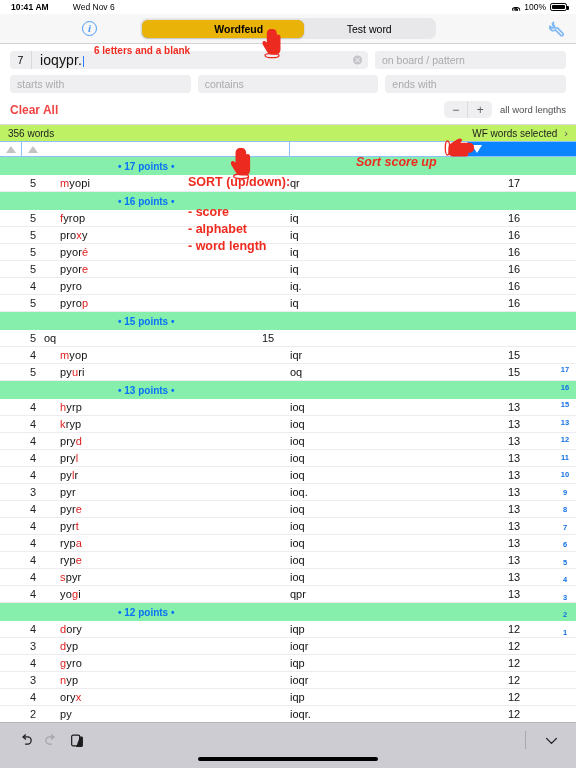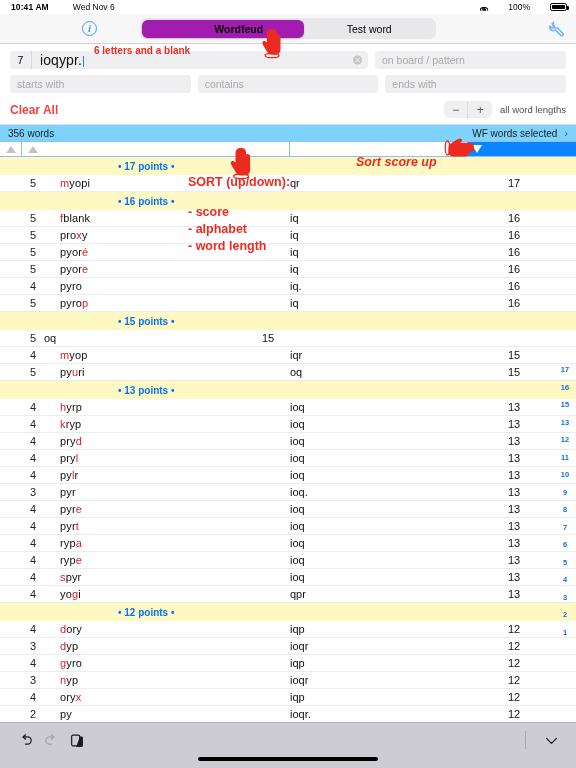--- a/index.html
+++ b/index.html
@@ -17,21 +17,21 @@
   .statusbar{
     height: 14px; width:100%;
     display:flex; align-items:center;
     padding: 0 9px 0 11px;
     font-size: 8.5px; color:#000;
     background:#fff;
     position:relative;
   }
   .sb-time{ font-weight:600; letter-spacing:.1px; }
   .sb-date{ margin-left:24px; font-weight:400; }
-  .sb-right{ margin-left:auto; display:flex; align-items:center; gap:20px; }
+  .sb-right{ margin-left:auto; display:flex; align-items:center; gap:4px; }
   .wifi-glyph{ display:inline-block; width:9px; height:8px; position:relative; }
   .wifi-glyph i{
     position:absolute; left:50%; bottom:0;
     border:1.1px solid #000; border-bottom:none;
     border-radius:50% 50% 0 0 / 100% 100% 0 0;
     transform:translateX(-50%);
   }
   .wifi-glyph i:nth-child(1){ width:9px; height:4.5px; }
   .wifi-glyph i:nth-child(2){ width:5.5px; height:3px; }
   .wifi-glyph i:nth-child(3){ width:2px;height:2px;border-radius:50%;background:#000;border:none;bottom:0;}
@@ -60,21 +60,21 @@
   .segmented{
     position:absolute; left:140px; width:296px;
     height:21px;
     background:#e8e8ea; border-radius:7px;
     display:flex; padding:1.5px;
   }
   .seg{
     flex:1; display:flex;align-items:center;justify-content:center;
     font-size:10.5px; color:#000; border-radius:6px; cursor:pointer;
   }
-  .seg.active{ background:#a21caf; font-weight:600; box-shadow:0 0 1px rgba(0,0,0,.22),0 1px 2px rgba(0,0,0,.16);padding-left:32px; }
+  .seg.active{ background:#eab308; font-weight:600; box-shadow:0 0 1px rgba(0,0,0,.22),0 1px 2px rgba(0,0,0,.16);padding-left:32px; }
   .wrench{ margin-left:auto; width:18px;height:18px; cursor:pointer; }
 
   
   .filters{ background:#fff; padding: 7px 10px 0 10px; }
   .frow{ display:flex; gap:7px; margin-bottom:6px; }
   .field{
     height:18px; background:#efeff1; border-radius:4px;
     display:flex; align-items:center; padding:0 7px;
     font-size:10.5px; color:#aaa9ae; position:relative;
   }
@@ -100,21 +100,21 @@
     display:flex; background:#efeff1; border-radius:5px; height:17px; width:48px;
     overflow:hidden;
   }
   .stepper div{ flex:1; display:flex;align-items:center;justify-content:center;
     font-size:12px;color:#59595e; cursor:pointer;}
   .stepper div:first-child{ border-right:1px solid #dcdce0; }
   .len-label{ font-size:9.5px; color:#4d4d52; margin-left:8px; }
 
   
   .countbar{
-    height:17px; background:#7dd3fc; border-top:1px solid #dcdce0;
+    height:17px; background:#bef264; border-top:1px solid #dcdce0;
     display:flex; align-items:center; padding:0 8px;
     font-size:10px; color:#1c1c1e;
   }
   .countbar .right{ margin-left:auto; display:flex;align-items:center;gap:7px;cursor:pointer;}
   .chev-r{ font-size:11px; color:#5a5a5f; }
 
   
   .sorthead{
     height:16px; display:flex; border-top:1px solid #8fbff7; border-bottom:1px solid #8fbff7;
     background:#fff;
@@ -123,21 +123,21 @@
   .sh.c1{ width:22px; justify-content:center; }
   .sh.c2{ width:268px; padding-left:6px; }
   .sh.c3{ width:178px; }
   .sh.c4{ flex:1; background:#0a84ff; justify-content:flex-start; padding-left:4px; border-right:none;}
   .tri-up{ width:0;height:0;border-left:5px solid transparent;border-right:5px solid transparent;border-bottom:7px solid #c3c3c6; }
   .tri-dn-w{ width:0;height:0;border-left:5.5px solid transparent;border-right:5.5px solid transparent;border-top:8px solid #fff; }
 
   
   .listwrap{ position:relative; height:589px; overflow:hidden; background:#fff; }
   .grp{
-    height:18px; background:#fef9c3;
+    height:18px; background:#86efac;
     display:flex; align-items:center; justify-content:flex-start;
     font-size:10px; color:#0a72f5; font-weight:700;
   }
   .grp span{ margin-left:118px; }
   .wrow{
     height:17px; display:flex; align-items:center;
     border-bottom:1px solid #ececee; font-size:11px; color:#111;
   }
   .c-len{ width:44px; text-align:right; padding-right:8px; color:#222; }
   .c-word{ width:246px; padding-left:16px; letter-spacing:.15px; }
@@ -259,21 +259,21 @@
         <div class="c-len">5</div>
         <div class="c-word"><span class="b">m</span><span>yopi</span></div>
         <div class="c-rest">qr</div>
         <div class="c-score">17</div>
       </div>
       <div class="grp">
         <span>• 16 points •</span>
       </div>
       <div class="wrow">
         <div class="c-len">5</div>
-        <div class="c-word"><span class="b">f</span><span>blank</span></div>
+        <div class="c-word"><span class="b">f</span><span>yrop</span></div>
         <div class="c-rest">iq</div>
         <div class="c-score">16</div>
       </div>
       <div class="wrow">
         <div class="c-len">5</div>
         <div class="c-word"><span>pro</span><span class="b">x</span><span>y</span></div>
         <div class="c-rest">iq</div>
         <div class="c-score">16</div>
       </div>
       <div class="wrow">

